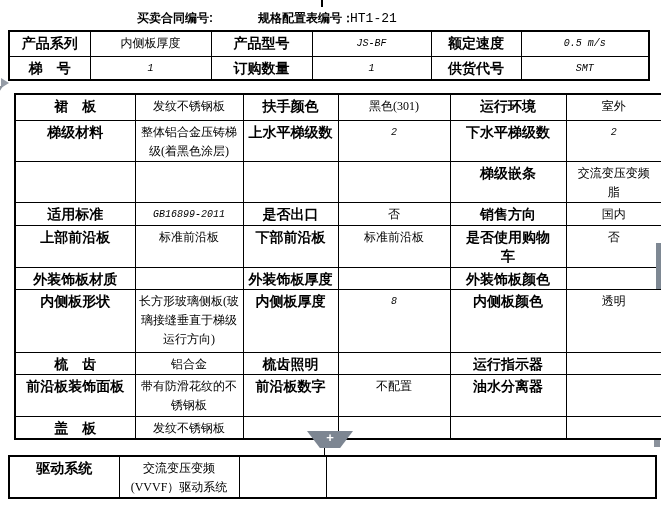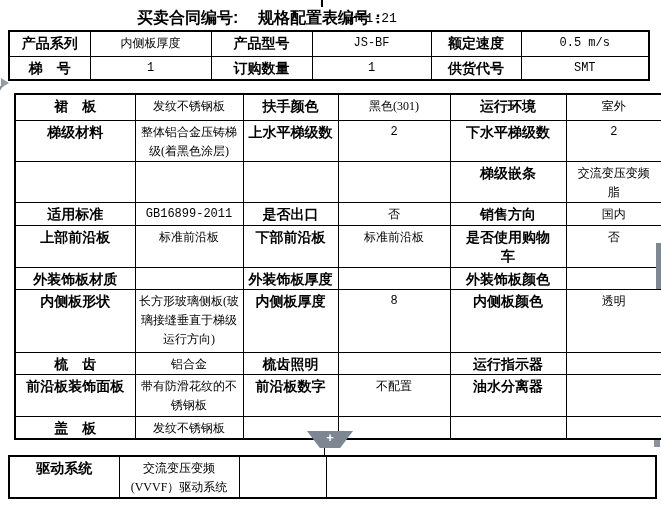--- a/index.html
+++ b/index.html
@@ -1,30 +1,30 @@
 <!DOCTYPE html>
 <html><head>
 <meta charset="utf-8">
 <style>
   html,body{margin:0;padding:0;background:#fff;}
   .page{position:relative;width:661px;height:525px;background:#ffffff;overflow:hidden;
         font-family:"Liberation Serif",serif;color:#000;}
   
   .hdr-label{position:absolute;top:9px;font-family:"Liberation Sans",sans-serif;
-             font-weight:bold;font-size:16px;line-height:18px;white-space:nowrap;}
+             font-weight:bold;font-size:12px;line-height:18px;white-space:nowrap;}
   .hdr-value{position:absolute;top:11px;font-family:"Liberation Mono",monospace;
              font-size:13px;white-space:nowrap;}
   .top-mark{position:absolute;left:321px;top:0;width:2px;height:7px;background:#000;}
   
   table{border-collapse:collapse;table-layout:fixed;position:absolute;border:2px solid #000;}
   td{border:1px solid #000;text-align:center;vertical-align:top;
      padding:2px 3px 0 3px;overflow:hidden;white-space:pre-line;
      font-size:12px;line-height:19px;font-family:"Liberation Serif",serif;}
   td.lbl{font-weight:bold;font-size:14px;font-family:"Liberation Sans",sans-serif;}
-  td.mono{font-family:"Liberation Mono",monospace;font-size:12px;}
+  td.mono{font-family:"Liberation Mono",monospace;font-size:10px;font-style:italic;}
   #product-table{left:8px;top:30px;width:640px;}
   #spec-table{left:14px;top:93px;width:647px;}
   #power-table{left:8px;top:455px;width:647px;}
   
   .move-handle{position:absolute;left:-5px;top:76px;width:20px;height:20px;}
   .move-handle .tri-r{position:absolute;left:6px;top:2px;width:0;height:0;
       border-top:5px solid transparent;border-bottom:5px solid transparent;border-left:8px solid #959ca6;}
   .move-handle .tri-d{position:absolute;left:-2px;top:10px;width:0;height:0;
       border-left:5px solid transparent;border-right:5px solid transparent;border-top:8px solid #8b929c;}
   .plus-marker{position:absolute;left:307px;top:431px;width:46px;height:17px;background:#7d8692;

